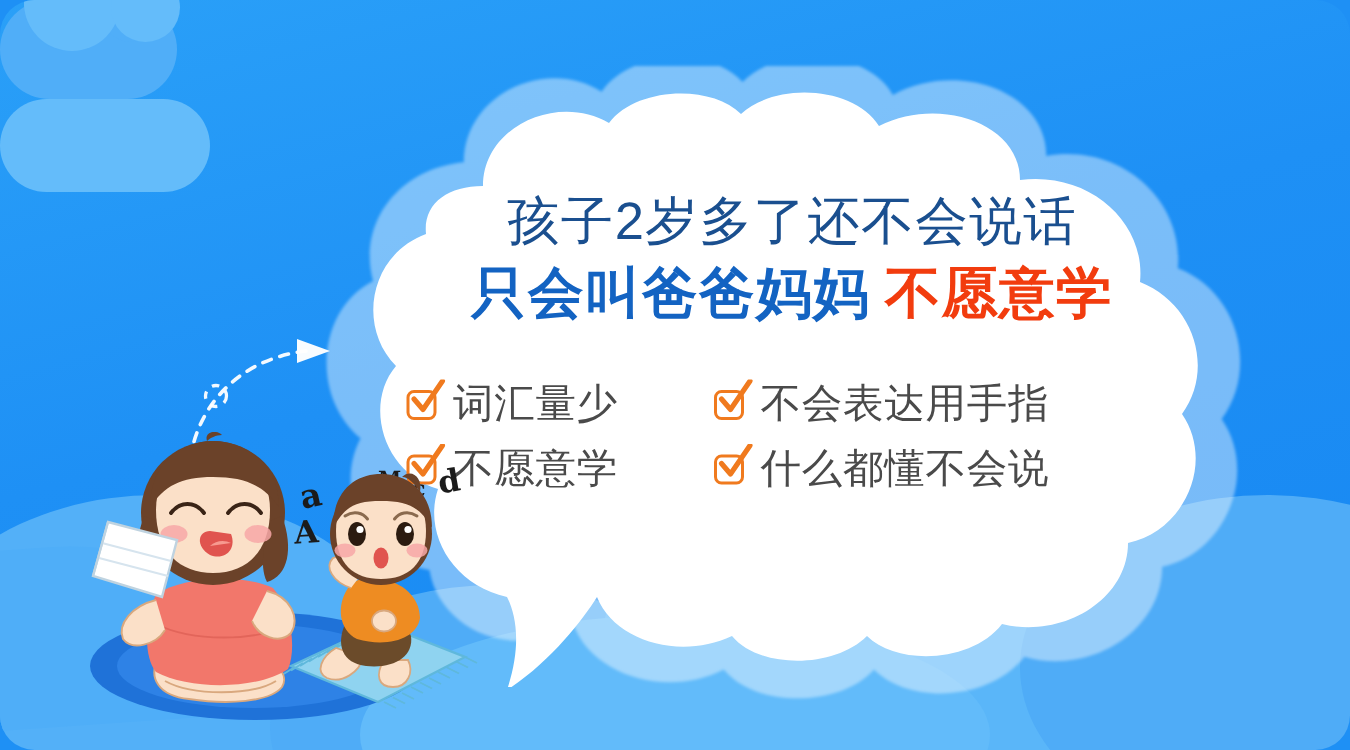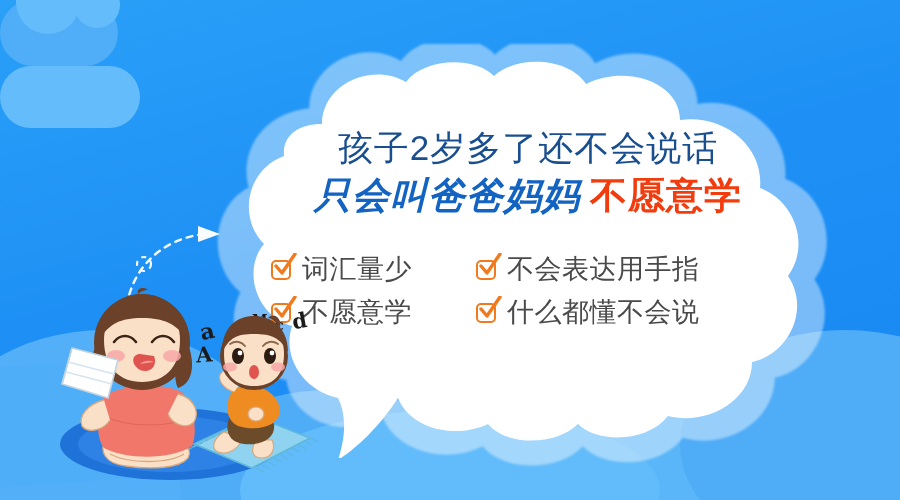--- a/index.html
+++ b/index.html
@@ -2,21 +2,21 @@
 <html><head>
 <meta charset="utf-8">
 <style>
   html,body{margin:0;padding:0;}
   body{
     width:900px;height:500px;overflow:hidden;
     font-family:"Liberation Sans","DejaVu Sans",sans-serif;
     background:#1E90F5;
   }
   .poster{position:relative;width:900px;height:500px;overflow:hidden;
-          background:linear-gradient(165deg,#2AA0F8 0%,#1E90F5 45%,#1787F2 100%);}
+          background:linear-gradient(165deg,#2AA0F8 0%,#1E90F5 45%,#1787F2 100%);border-radius:23px;}
   .cl-tr{top:30px;right:28px;width:118px;height:66px;border-radius:60px;background:#50AEF8;}
   .cl-tr:before{content:"";position:absolute;width:60px;height:60px;border-radius:50%;
                 background:#50AEF8;left:16px;top:-26px;}
   .cl-tr:after{content:"";position:absolute;width:44px;height:44px;border-radius:50%;
                background:#50AEF8;left:66px;top:-16px;}
 
   .cl-l{top:118px;left:-40px;width:140px;height:62px;border-radius:40px;background:#64BCFA;}
   .cl-l:before{content:"";position:absolute;width:64px;height:64px;border-radius:50%;
                background:#64BCFA;left:16px;top:-30px;}
   .cl-l:after{content:"";position:absolute;width:46px;height:46px;border-radius:50%;
@@ -42,21 +42,21 @@
   .bubble{position:absolute;inset:0;}
 
   .bubble-content{position:absolute;left:0;top:0;width:640px;height:400px;}
 
   
   .headline{position:absolute;left:70px;top:68px;width:520px;text-align:center;}
   .h-line1{font-size:35px;line-height:44px;color:#1A4F8F;letter-spacing:1px;
            font-weight:500;white-space:nowrap;}
   .h-line2{font-size:37px;line-height:48px;font-weight:bold;letter-spacing:1px;
            white-space:nowrap;margin-top:2px;}
-  .h-blue{color:#1363C2;font-style:italic;}
+  .h-blue{color:#1363C2;}
   .h-red{color:#F23C0E;margin-left:10px;}
 
   
   .checklist{position:absolute;left:72px;top:196px;width:510px;}
   .crow{display:flex;align-items:center;margin-bottom:13px;}
   .citem{display:flex;align-items:center;}
   .citem.i1{width:205px;}
   .citem.i2{width:300px;}
   .ck{position:relative;width:25px;height:25px;flex:0 0 25px;margin-right:7px;}
   .ck .box{position:absolute;left:1px;top:3px;width:20px;height:20px;

